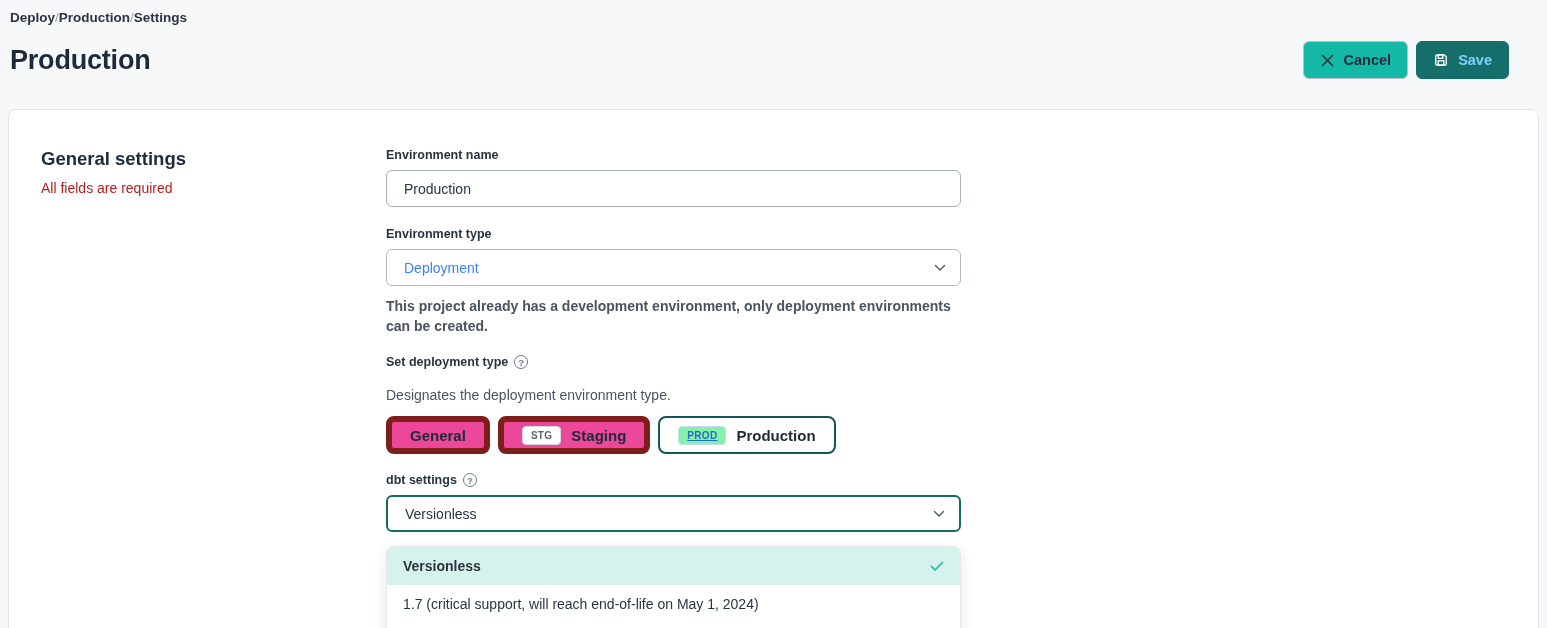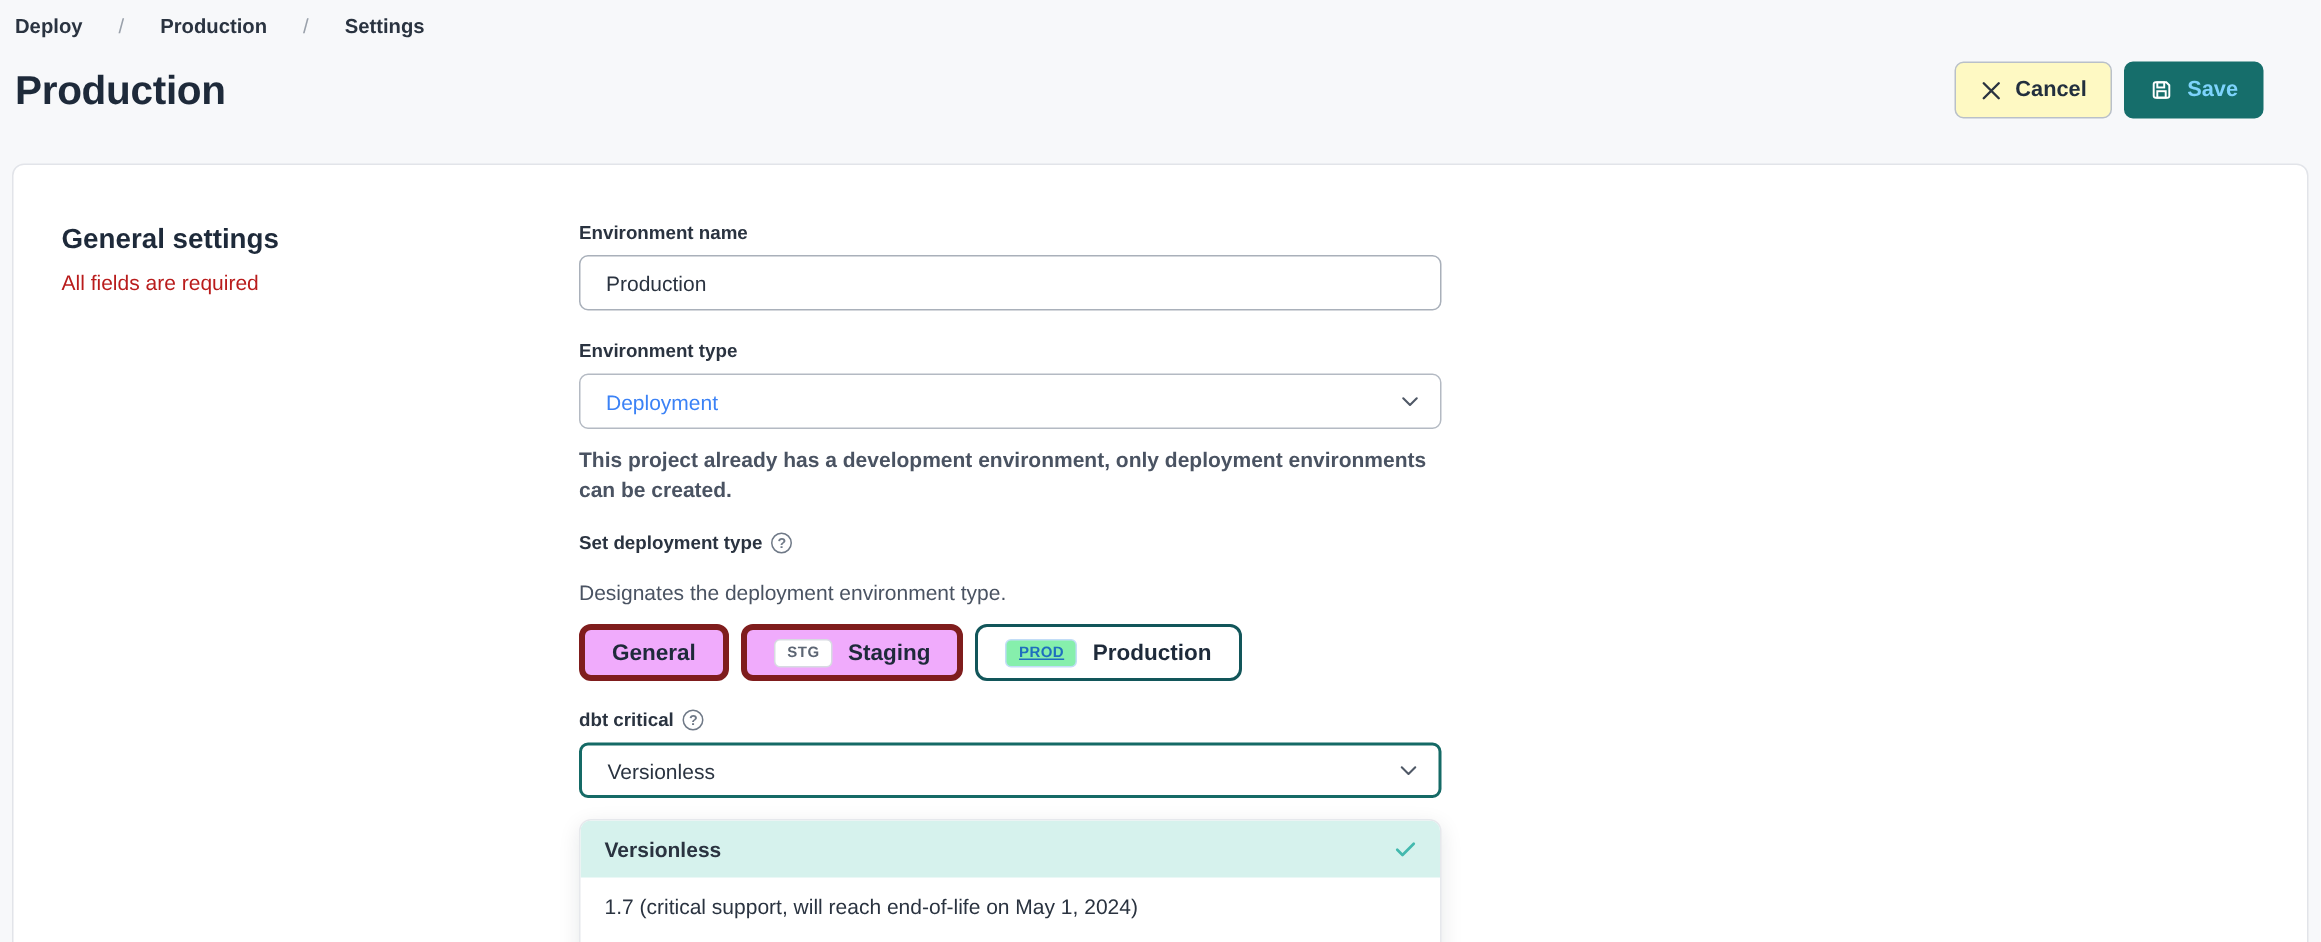--- a/index.html
+++ b/index.html
@@ -3,28 +3,28 @@
 <meta charset="utf-8">
 <style>
   * { margin: 0; padding: 0; box-sizing: border-box; }
   html, body { width: 1547px; height: 628px; overflow: hidden; }
   body {
     font-family: "Liberation Sans", sans-serif;
     background: #f7f8fa;
     color: #222f3e;
   }
   .page-header { padding: 10px 10px 0 10px; }
-  .breadcrumb { display: flex; align-items: center; gap: 24px; font-size: 13.5px; font-weight: 700; color: #2a3340; }
+  .breadcrumb { display: flex; align-items: center; gap: 0; font-size: 13.5px; font-weight: 700; color: #2a3340; }
   .breadcrumb .sep { color: #9aa1ab; font-weight: 400; }
   .breadcrumb .crumb { cursor: pointer; }
   .title-row { display: flex; justify-content: space-between; align-items: center; margin-top: 16px; padding-right: 28px; }
   .page-title { font-size: 27px; font-weight: 700; color: #1e2a3a; letter-spacing: -0.2px; }
   .header-actions { display: flex; gap: 8px; }
   .btn { display: inline-flex; align-items: center; gap: 9px; height: 38px; padding: 0 16px; border-radius: 6px; font-size: 14.5px; font-weight: 600; cursor: pointer; }
-  .btn-cancel { background: #fef9c3; border: 1px solid #b9c0c9; color: #222f3e; justify-content: space-between; }
+  .btn-cancel { background: #14b8a6; border: 1px solid #b9c0c9; color: #222f3e; justify-content: space-between; }
   .btn-save { background: #166e6b; border: 1px solid #166e6b; color: #7dd3fc; }
   .icon { display: inline-flex; align-items: center; justify-content: center; }
 
   .card {
     margin: 30px 8px 0 8px;
     background: #ffffff;
     border: 1px solid #e2e4e9;
     border-radius: 8px;
     padding: 38px 32px;
     display: flex;
@@ -58,21 +58,21 @@
   .select.focused { border: 2px solid #156a66; color: #2a3340; }
   .chev { color: #4f5866; }
 
   .helper-text { margin-top: 10px; font-size: 14px; line-height: 20px; color: #4a5362; font-weight: bold; }
   .field-desc { margin-top: 18px; margin-bottom: 13px; font-size: 14px; color: #4a5362; }
   .spacer-20 { height: 20px; } .spacer-19 { height: 19px; }
 
   .seg-row { display: flex; gap: 8px; }
   .seg-btn {
     display: inline-flex; align-items: center; gap: 10px; height: 38px; padding: 0 18px;
-    background: #f0abfc; border: 4px solid #7f1d1d; border-radius: 8px;
+    background: #ec4899; border: 6px solid #7f1d1d; border-radius: 8px;
     font-size: 15px; font-weight: 700; color: #1e2a3a; cursor: pointer;
   }
   .seg-btn.selected { background: #ffffff; border: 2px solid #12565a; }
   .badge { font-size: 10px; font-weight: 600; border-radius: 4px; padding: 3px 8px; letter-spacing: 0.3px; }
   .badge-stg { background: #ffffff; border: 1px solid #d7dbe1; color: #5c6573; }
   .badge-prod { background: #86efac; border: 1px solid #c2ddf7; color: #1f6fbe; text-decoration: underline; }
 
   .dropdown-panel {
     margin-top: 14px; width: 100%;
     background: #ffffff; border: 1px solid #e6e8ec; border-radius: 8px;
@@ -163,21 +163,21 @@
       </button>
       <button class="seg-btn selected">
         <span class="badge badge-prod">PROD</span>
         <span>Production</span>
       </button>
     </div>
 
     <div class="spacer-19"></div>
 
     <div class="field-label">
-      <span>dbt critical</span>
+      <span>dbt settings</span>
       <span class="q-icon"></span>
     </div>
     <div class="select focused">
       <span>Versionless</span>
       <span class="icon chev">
         <svg width="12" height="8" viewBox="0 0 12 8" fill="none">
             <path d="M1.5 1.5 L6 6 L10.5 1.5" stroke="#4f5866" stroke-width="1.4" stroke-linecap="round" stroke-linejoin="round"></path>
           </svg>
       </span>
     </div>

